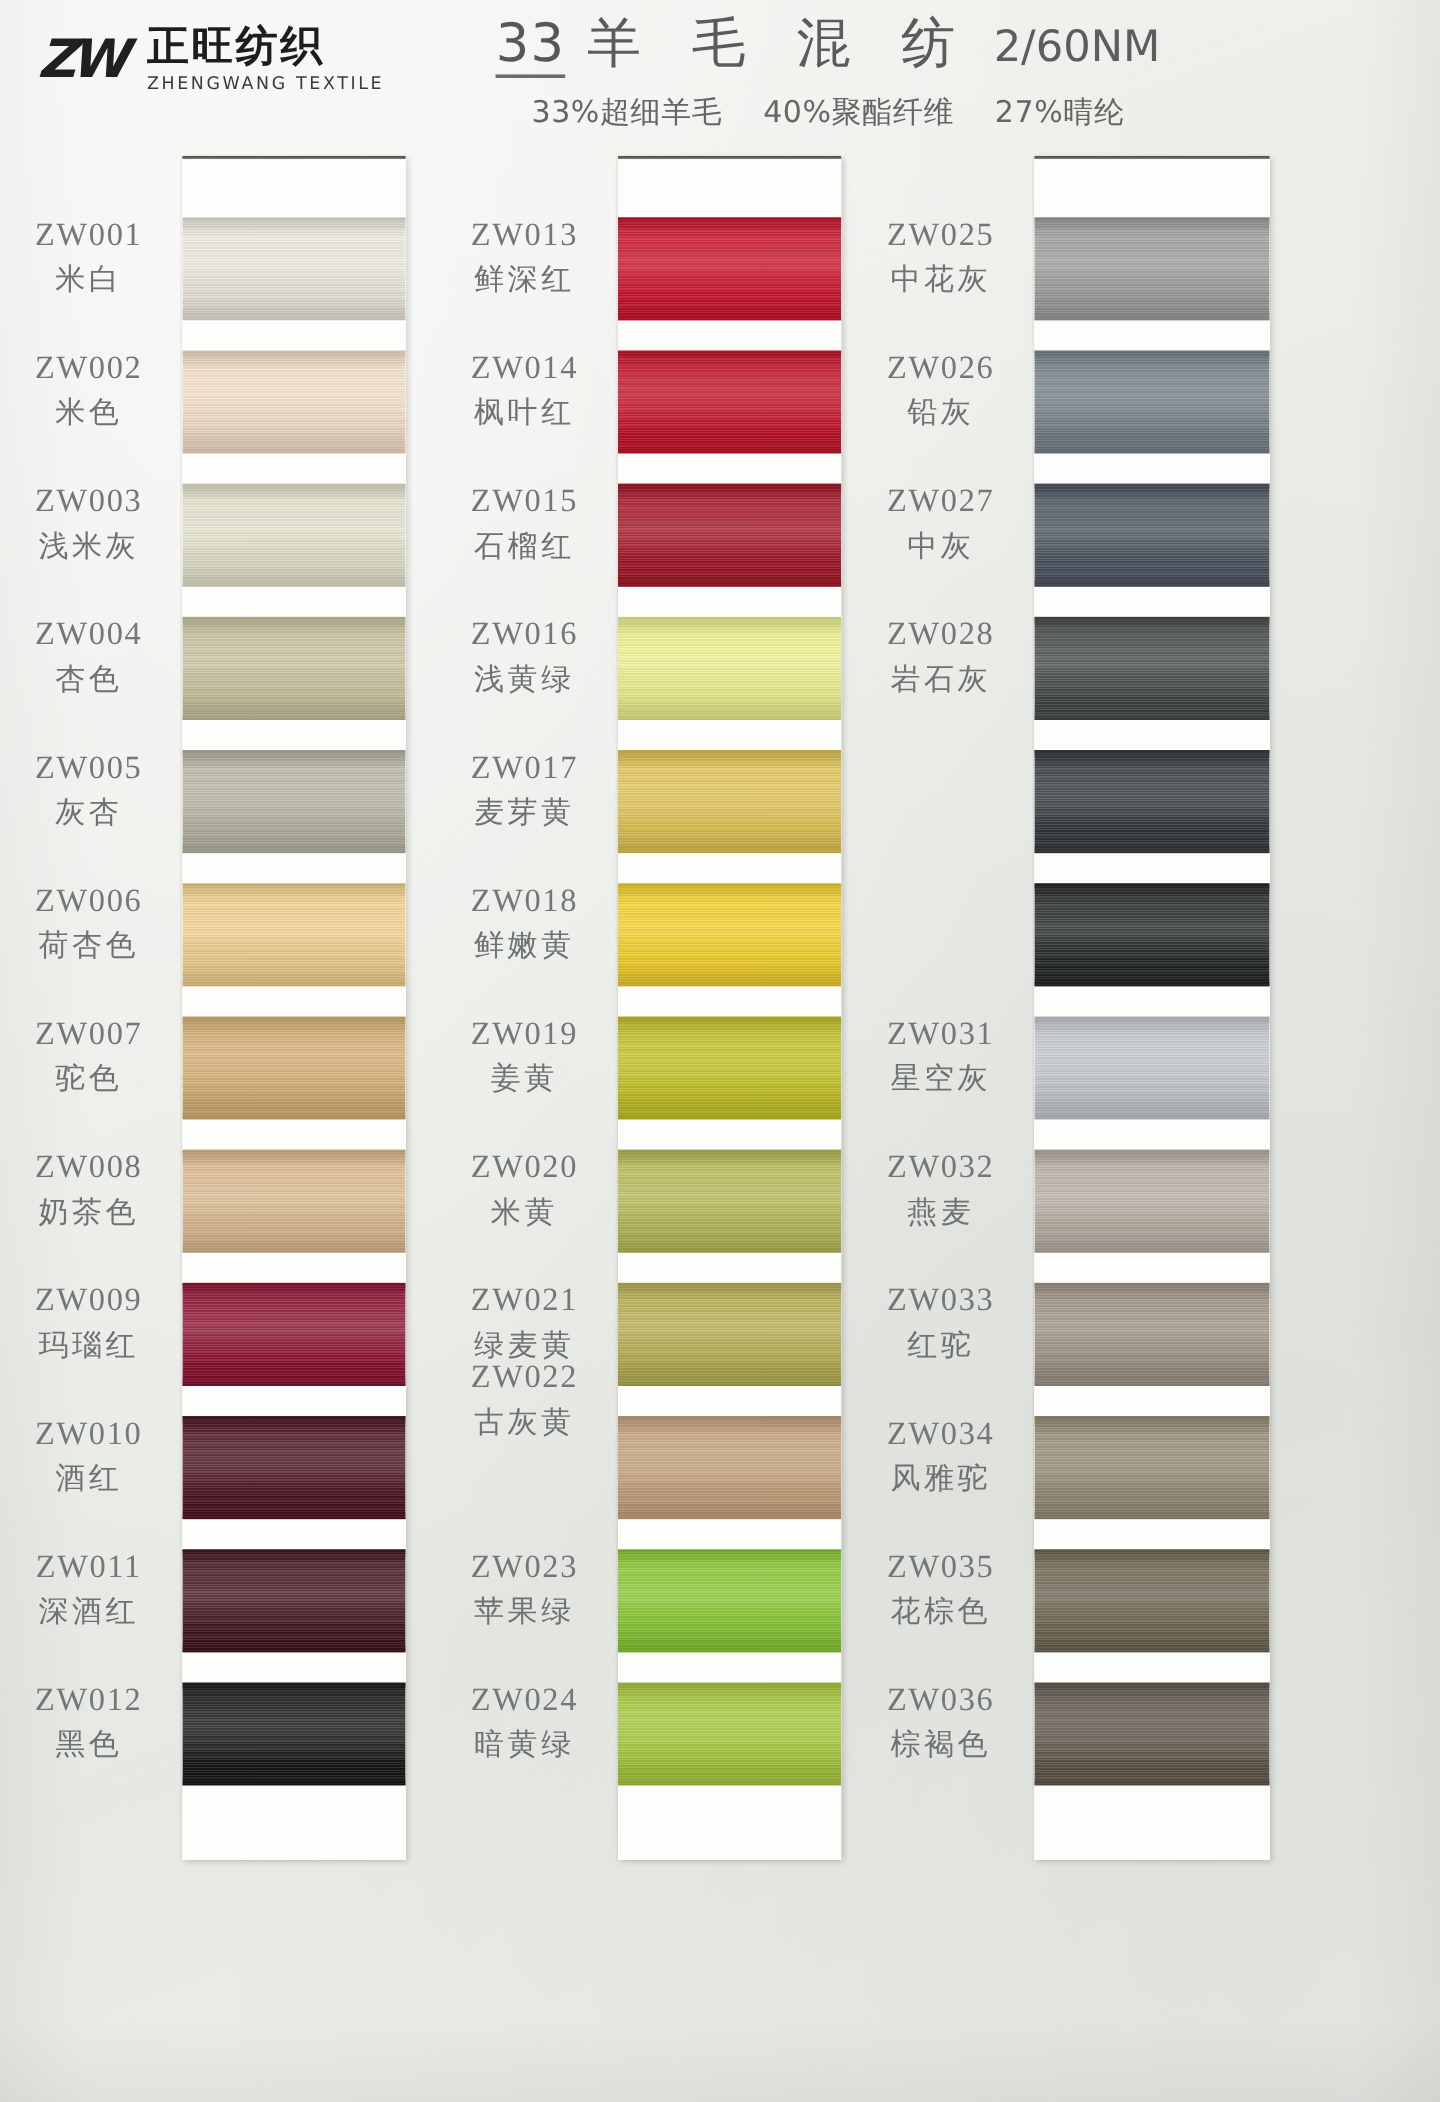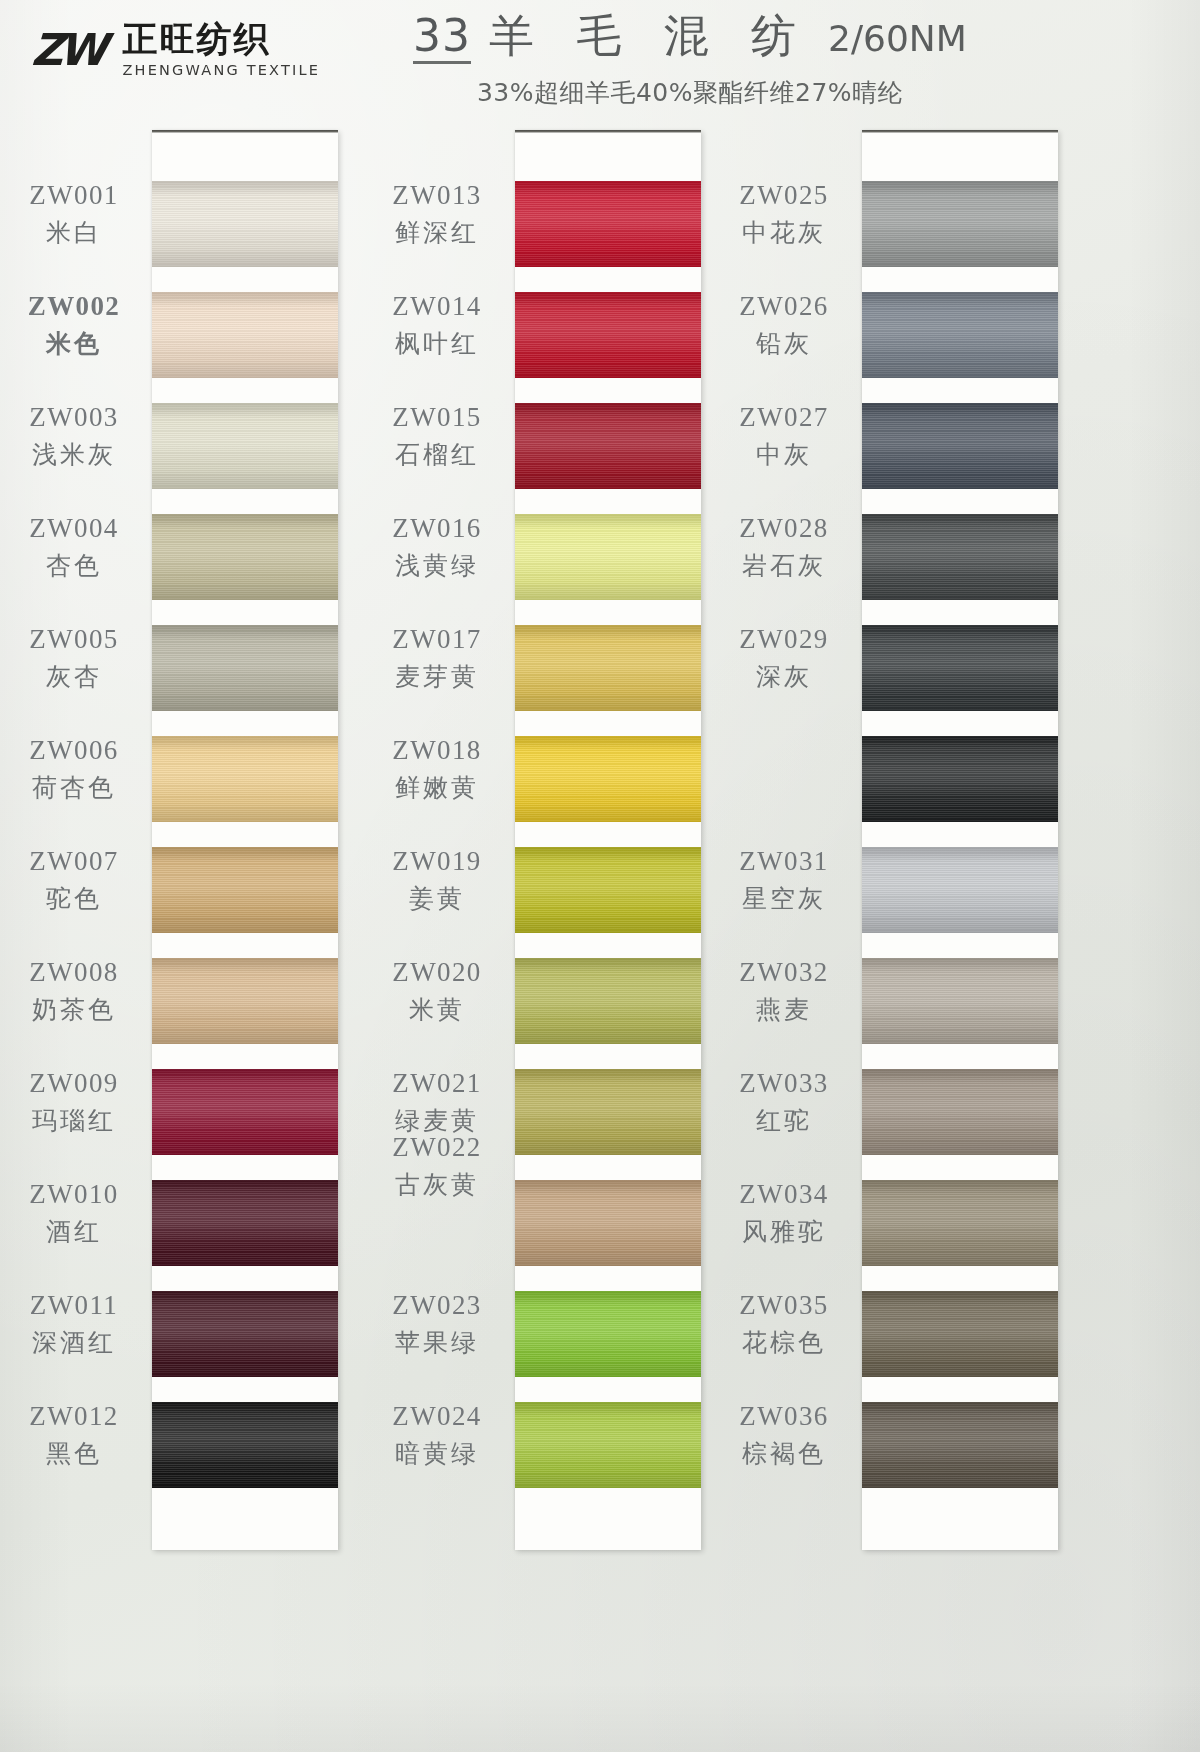--- a/index.html
+++ b/index.html
@@ -116,20 +116,21 @@
     font-family: "DejaVu Sans", sans-serif;
     font-size: 36px;
     color: #5b5e5e;
     letter-spacing: 0px;
     line-height: 1.05;
   }
   .subtitle-line {
     margin-top: 12px;
     display: flex;
     justify-content: center;
+    gap: 34px;
     white-space: nowrap;
   }
   .subtitle-item {
     font-family: "DejaVu Sans", sans-serif;
     font-size: 25px;
     color: #636665;
     letter-spacing: 0.5px;
   }
 
   
@@ -284,21 +285,21 @@
     </div>
 
   </div>
 
   <div class="columns" id="columns-root">
       <div class="column col-0">
         <div class="label" style="top: 62px;">
           <span class="code">ZW001</span>
           <span class="name">米白</span>
         </div>
-        <div class="label" style="top: 173px; font-weight: bold;">
+        <div class="label" style="top: 173px;">
           <span class="code">ZW002</span>
           <span class="name">米色</span>
         </div>
         <div class="label" style="top: 284px;">
           <span class="code">ZW003</span>
           <span class="name">浅米灰</span>
         </div>
         <div class="label" style="top: 395px;">
           <span class="code">ZW004</span>
           <span class="name">杏色</span>
@@ -524,24 +525,20 @@
           <span class="name">铅灰</span>
         </div>
         <div class="label" style="top: 284px;">
           <span class="code">ZW027</span>
           <span class="name">中灰</span>
         </div>
         <div class="label" style="top: 395px;">
           <span class="code">ZW028</span>
           <span class="name">岩石灰</span>
         </div>
-        <div class="label" style="top: 506px;">
-          <span class="code">ZW029</span>
-          <span class="name">深灰</span>
-        </div>
         <div class="label" style="top: 728px;">
           <span class="code">ZW031</span>
           <span class="name">星空灰</span>
         </div>
         <div class="label" style="top: 839px;">
           <span class="code">ZW032</span>
           <span class="name">燕麦</span>
         </div>
         <div class="label" style="top: 950px;">
           <span class="code">ZW033</span>

